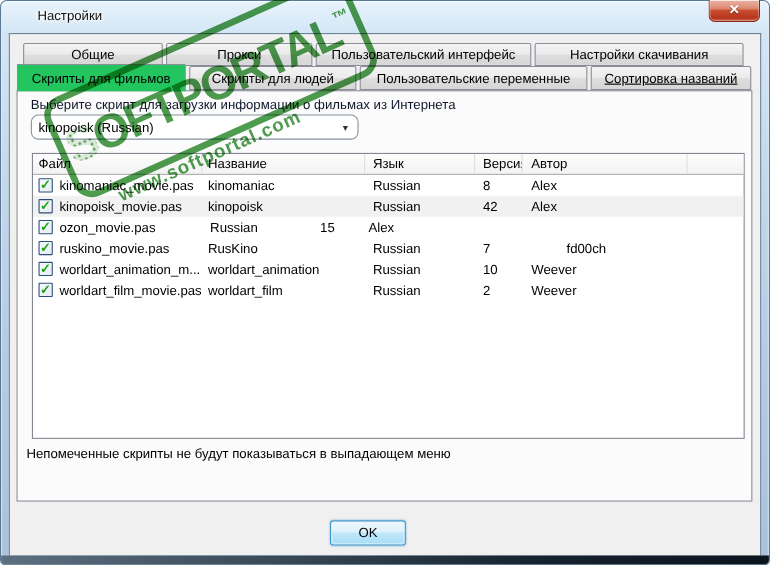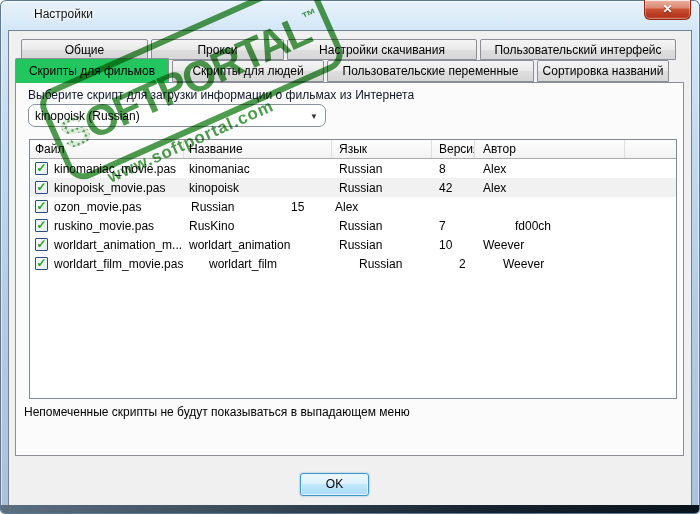--- a/index.html
+++ b/index.html
@@ -128,38 +128,38 @@
   </div>
 
   <div class="client">
     <div class="tabs-row tabs-row1" id="tabs-row1">
         <div class="tab" style="width: 127px;">
           <span>Общие</span>
         </div>
         <div class="tab" style="width: 133px;">
           <span>Прокси</span>
         </div>
+        <div class="tab" style="width: 196px;">
+          <span>Пользовательский интерфейс</span>
+        </div>
         <div class="tab" style="width: 190px;">
           <span>Настройки скачивания</span>
-        </div>
-        <div class="tab" style="width: 196px;">
-          <span>Пользовательский интерфейс</span>
         </div>
       </div>
     <div class="tabs-row tabs-row2" id="tabs-row2">
         <div class="tab active" style="width: 154px;">
           <span>Скрипты для фильмов</span>
         </div>
         <div class="tab" style="width: 152px;">
           <span>Скрипты для людей</span>
         </div>
         <div class="tab" style="width: 207px;">
           <span>Пользовательские переменные</span>
         </div>
-        <div class="tab" style="width: 132px;">
+        <div class="tab" style="width: 146px; text-decoration: underline;">
           <span>Сортировка названий</span>
         </div>
       </div>
 
     <div class="panel">
       <div class="select-label">Выберите скрипт для загрузки информации о фильмах из Интернета</div>
 
       <div class="combobox">
         <span class="combobox-value">kinopoisk (Russian)</span>
         <span class="combobox-arrow">▼</span>
@@ -260,21 +260,21 @@
               </div>
               <div class="lv-cell" style="width: 150px; padding-left: 8px;">
                 <span>Weever</span>
               </div>
             </div>
             <div class="lv-row">
               <div class="lv-cell" style="width: 154px;">
                 <span class="checkbox">✓</span>
                 <span>worldart_film_movie.pas</span>
               </div>
-              <div class="lv-cell" style="width: 148px; padding-left: 5px; margin-left: 20px;">
+              <div class="lv-cell" style="width: 148px; padding-left: 5px;">
                 <span>worldart_film</span>
               </div>
               <div class="lv-cell" style="width: 100px; padding-left: 7px;">
                 <span>Russian</span>
               </div>
               <div class="lv-cell" style="width: 43px; padding-left: 7px;">
                 <span>2</span>
               </div>
               <div class="lv-cell" style="width: 150px; padding-left: 8px;">
                 <span>Weever</span>

